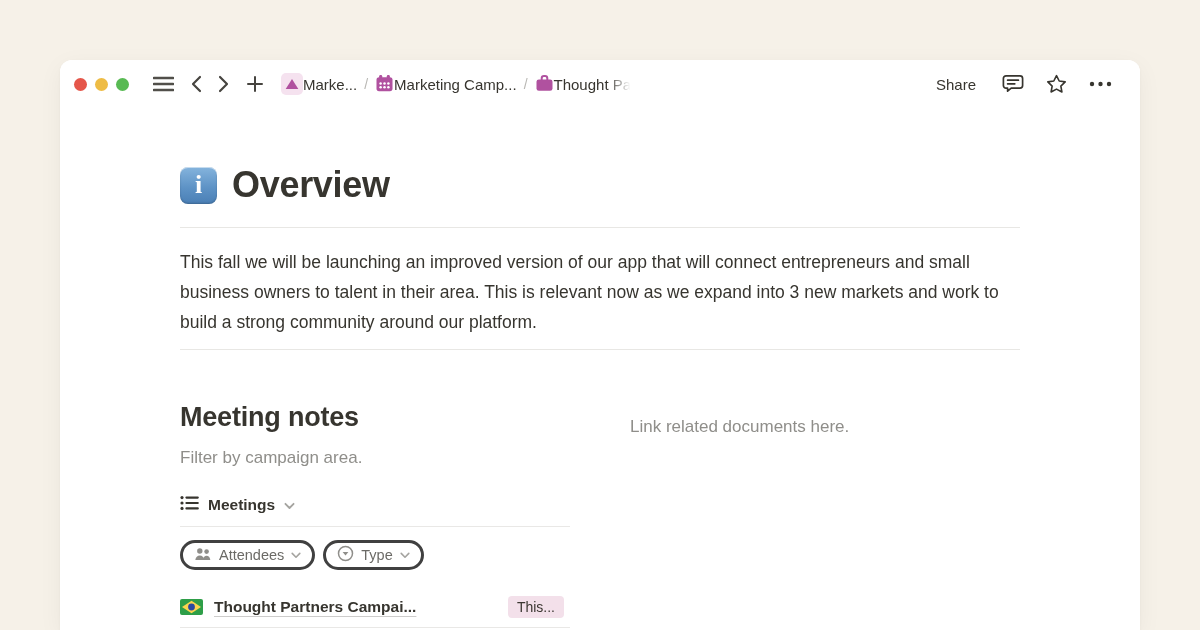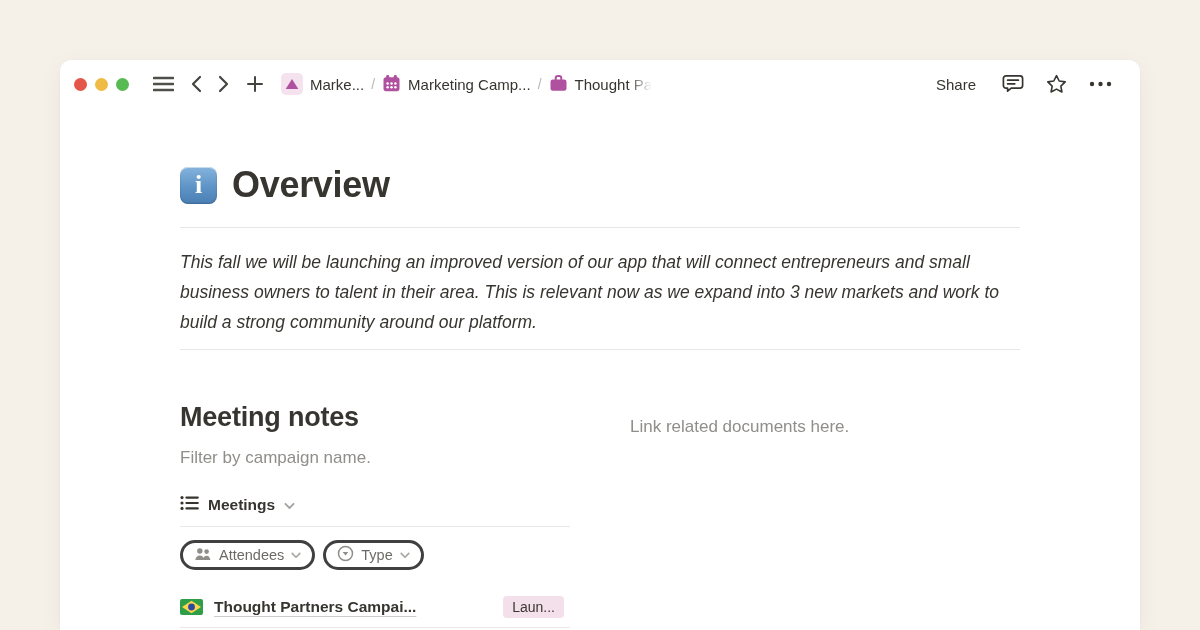--- a/index.html
+++ b/index.html
@@ -21,21 +21,21 @@
     background:#fff; position:relative;
   }
   .traffic { display:flex; gap:8px; margin-right:20px; }
   .dot { width:13px; height:13px; border-radius:50%; display:inline-block; }
   .dot.red   { background:#e5564a; }
   .dot.yellow{ background:#eebc45; }
   .dot.green { background:#58ba53; }
   .icon-btn { display:inline-flex; align-items:center; justify-content:center;
               padding:4px; border-radius:4px; cursor:pointer; }
   .tb-gap { margin-right:8px; }
-  .crumb { display:inline-flex; align-items:center; gap:7px; padding:3px 5px;
+  .crumb { display:inline-flex; align-items:center; padding:3px 5px;
            border-radius:4px; font-size:15px; color:#37352f; cursor:pointer; white-space:nowrap; }
   .crumb-sep { color:#b9b8b4; font-size:14px; margin:0 2px; }
   .tile {
     width:22px; height:22px; border-radius:5px; background:#f5e2ef;
     display:inline-flex; align-items:center; justify-content:center;
   }
   .fade-label { position:relative; display:inline-block; }
   .fade-label::after {
     content:""; position:absolute; right:-2px; top:0; width:26px; height:100%;
     background:linear-gradient(to right, rgba(255,255,255,0), #ffffff 90%);
@@ -52,21 +52,21 @@
   .emoji-info {
     width:37px; height:37px; border-radius:8px;
     background:linear-gradient(180deg,#85b4dd 0%,#5e93c6 55%,#4a7fb5 100%);
     box-shadow:inset 0 1px 0 rgba(255,255,255,0.55), inset 0 -1px 2px rgba(0,0,0,0.2);
     display:inline-flex; align-items:center; justify-content:center;
     color:#fff; font-family:"Liberation Serif", serif; font-weight:700;
     font-size:26px; line-height:1;
   }
   .hr { height:1px; background:#e8e7e4; width:840px; border:none; }
   .hr.under-title { margin-top:21px; }
-  .intro { margin-top:19px; width:840px; font-size:17.5px; line-height:30px; color:#37352f;font-style:italic; }
+  .intro { margin-top:19px; width:840px; font-size:17.5px; line-height:30px; color:#37352f; }
   .hr.under-intro { margin-top:12px; }
   .cols { display:flex; gap:60px; margin-top:52px; }
   .col { width:390px; flex:none; }
   h2 { font-size:27px; font-weight:700; color:#37352f; letter-spacing:-0.2px; }
   .caption { margin-top:15px; font-size:17px; color:#8f8e8a; }
   
   .view-row { display:flex; align-items:center; gap:9px; margin-top:25px; cursor:pointer; width:fit-content; padding:2px 0; }
   .view-label { font-size:15.5px; font-weight:700; color:#37352f; }
   .divider { height:1px; background:#e9e8e6; margin-top:9px; }
   .chips { display:flex; gap:8px; margin-top:13px; width:420px; position:relative;
@@ -196,21 +196,21 @@
     </div>
     <div class="hr under-title"></div>
 
     <p class="intro">This fall we will be launching an improved version of our app that will connect entrepreneurs and small business owners to talent in their area. This is relevant now as we expand into 3 new markets and work to build a strong community around our platform.</p>
     <div class="hr under-intro"></div>
 
     <div class="cols">
 
       <div class="col">
         <h2>Meeting notes</h2>
-        <p class="caption">Filter by campaign name.</p>
+        <p class="caption">Filter by campaign area.</p>
 
         <div class="view-row">
           <span>
             <svg width="19" height="16" viewBox="0 0 19 16">
               <circle cx="2" cy="2.6" r="1.6" fill="#37352f"></circle>
                 <circle cx="2" cy="8" r="1.6" fill="#37352f"></circle>
                 <circle cx="2" cy="13.4" r="1.6" fill="#37352f"></circle>
               <path d="M6.4 2.6h11.4M6.4 8h11.4M6.4 13.4h11.4" stroke="#37352f" stroke-width="2.1" stroke-linecap="round"></path>
             </svg>
           </span>
@@ -258,21 +258,21 @@
         <div class="rows">
           <div class="row">
             <span class="flag">
               <svg width="23" height="16" viewBox="0 0 23 16">
                 <rect width="23" height="16" rx="2" fill="#2e9e48"></rect>
                 <polygon points="11.5,1.8 21,8 11.5,14.2 2,8" fill="#fcd44e"></polygon>
                 <circle cx="11.5" cy="8" r="3.4" fill="#2a49a0"></circle>
               </svg>
             </span>
             <span class="row-title">Thought Partners Campai...</span>
-            <span class="tag">Laun...</span>
+            <span class="tag">This...</span>
           </div>
           <div class="divider" style="margin-top:2px;"></div>
 
         </div>
       </div>
 
       <div class="col">
         <p class="caption">Link related documents here.</p>
 
         <div class="docs">

